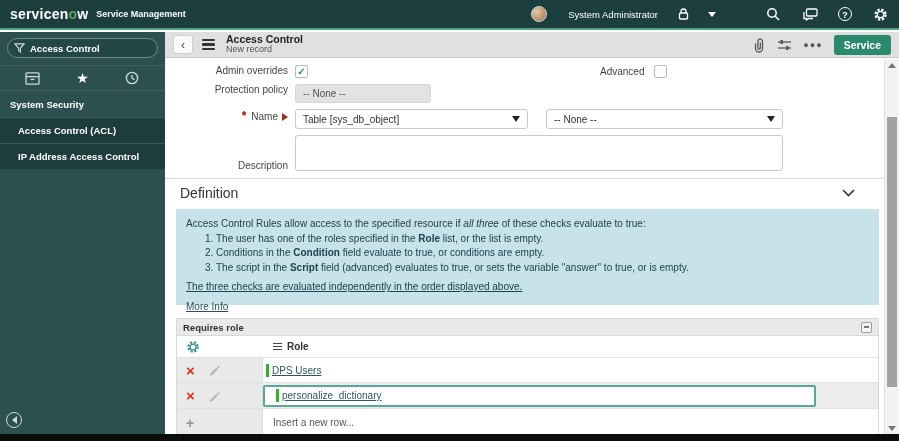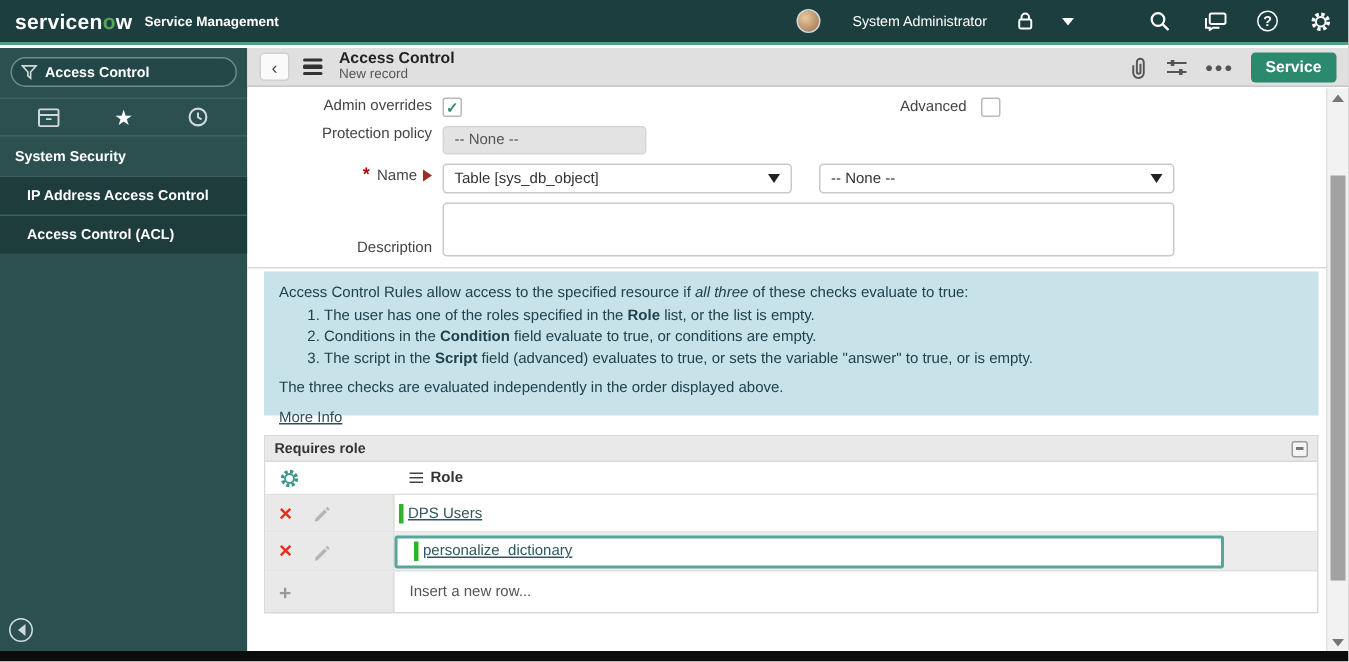--- a/index.html
+++ b/index.html
@@ -83,21 +83,21 @@
   
   .sec-divider { border-top:1px solid #d9d9d9; margin-top:7px; }
   .sec-header { display:flex; align-items:center; padding:6px 15px 6px 15px; }
   .sec-title { font-size:14px; color:#333; }
   .sec-chevron { margin-left:auto; margin-right:14px; cursor:pointer; display:flex; }
 
   .info-box { margin:2px 5px 0 11px; width:703px; height:96px; background:#c7e2e8; color:#20424e;
               font-size:10px; padding:8px 10px 6px 10px; line-height:1.45; }
   .info-box ol { margin:0 0 0 30px; }
   .info-box li { margin:0; }
-  .info-footer { margin-top:5px; }
+  .info-footer { margin-top:5px;text-decoration:underline; }
   .more-info { display:inline-block; margin-top:5px; color:#2c4f5a; text-decoration:underline; cursor:pointer; }
 
   
   .rr-table { margin:13px 5px 0 11px; width:703px; border:1px solid #d9d9d9; }
   .rr-titlebar { height:17px; background:#e9e9e9; border-bottom:1px solid #d9d9d9; display:flex; align-items:center; padding:0 6px; }
   .rr-title { font-size:9.5px; font-weight:bold; color:#333; }
   .rr-min { margin-left:auto; width:11px; height:11px; border:1px solid #9c9c9c; border-radius:2px; background:#f4f4f4;
             display:flex; align-items:center; justify-content:center; cursor:pointer; }
   .rr-min i { display:block; width:5px; height:1.5px; background:#777; }
   .rr-row { display:flex; border-bottom:1px solid #e2e2e2; }
@@ -194,22 +194,22 @@
           <span class="star-glyph">★</span>
         </span>
       <span class="side-tab">
         <svg width="14" height="14" viewBox="0 0 14 14">
             <circle cx="7" cy="7" r="5.6" fill="none" stroke="#cfd9d9" stroke-width="1.4"></circle>
             <path d="M7 4 v3.2 l2.4 1.4" fill="none" stroke="#cfd9d9" stroke-width="1.3"></path>
           </svg>
       </span>
     </div>
     <div class="side-section">System Security</div>
+    <div class="side-item">Access Control (ACL)</div>
     <div class="side-item">IP Address Access Control</div>
-    <div class="side-item">Access Control (ACL)</div>
     <span class="collapse-btn">
       <svg width="7" height="8" viewBox="0 0 7 8">
           <path d="M6 0 L1 4 L6 8 Z" fill="#cfd9d9"></path>
         </svg>
     </span>
   </div>
 
   <div class="main">
 
     <div class="record-header">
@@ -269,20 +269,28 @@
             <span class="sel-caret"></span>
           </span>
       </div>
 
       <div class="frow frow-desc">
         <span class="flabel">Description</span>
         <textarea class="desc" style=""></textarea>
       </div>
 
       <div class="sec-divider"></div>
+      <div class="sec-header">
+        <span class="sec-title">Definition</span>
+        <span class="sec-chevron">
+          <svg width="13" height="8" viewBox="0 0 13 8">
+              <polyline points="1,1 6.5,6.5 12,1" fill="none" stroke="#333" stroke-width="1.6"></polyline>
+            </svg>
+        </span>
+      </div>
 
       <div class="info-box">
         <div><span>Access Control Rules allow access to the specified resource if </span><em>all three</em><span> of these checks evaluate to true:</span></div>
         <ol>
           <li><span>The user has one of the roles specified in the </span><b>Role</b><span> list, or the list is empty.</span></li>
           <li><span>Conditions in the </span><b>Condition</b><span> field evaluate to true, or conditions are empty.</span></li>
           <li><span>The script in the </span><b>Script</b><span> field (advanced) evaluates to true, or sets the variable "answer" to true, or is empty.</span></li>
         </ol>
         <div class="info-footer">The three checks are evaluated independently in the order displayed above.</div>
         <span class="more-info">More Info</span>

